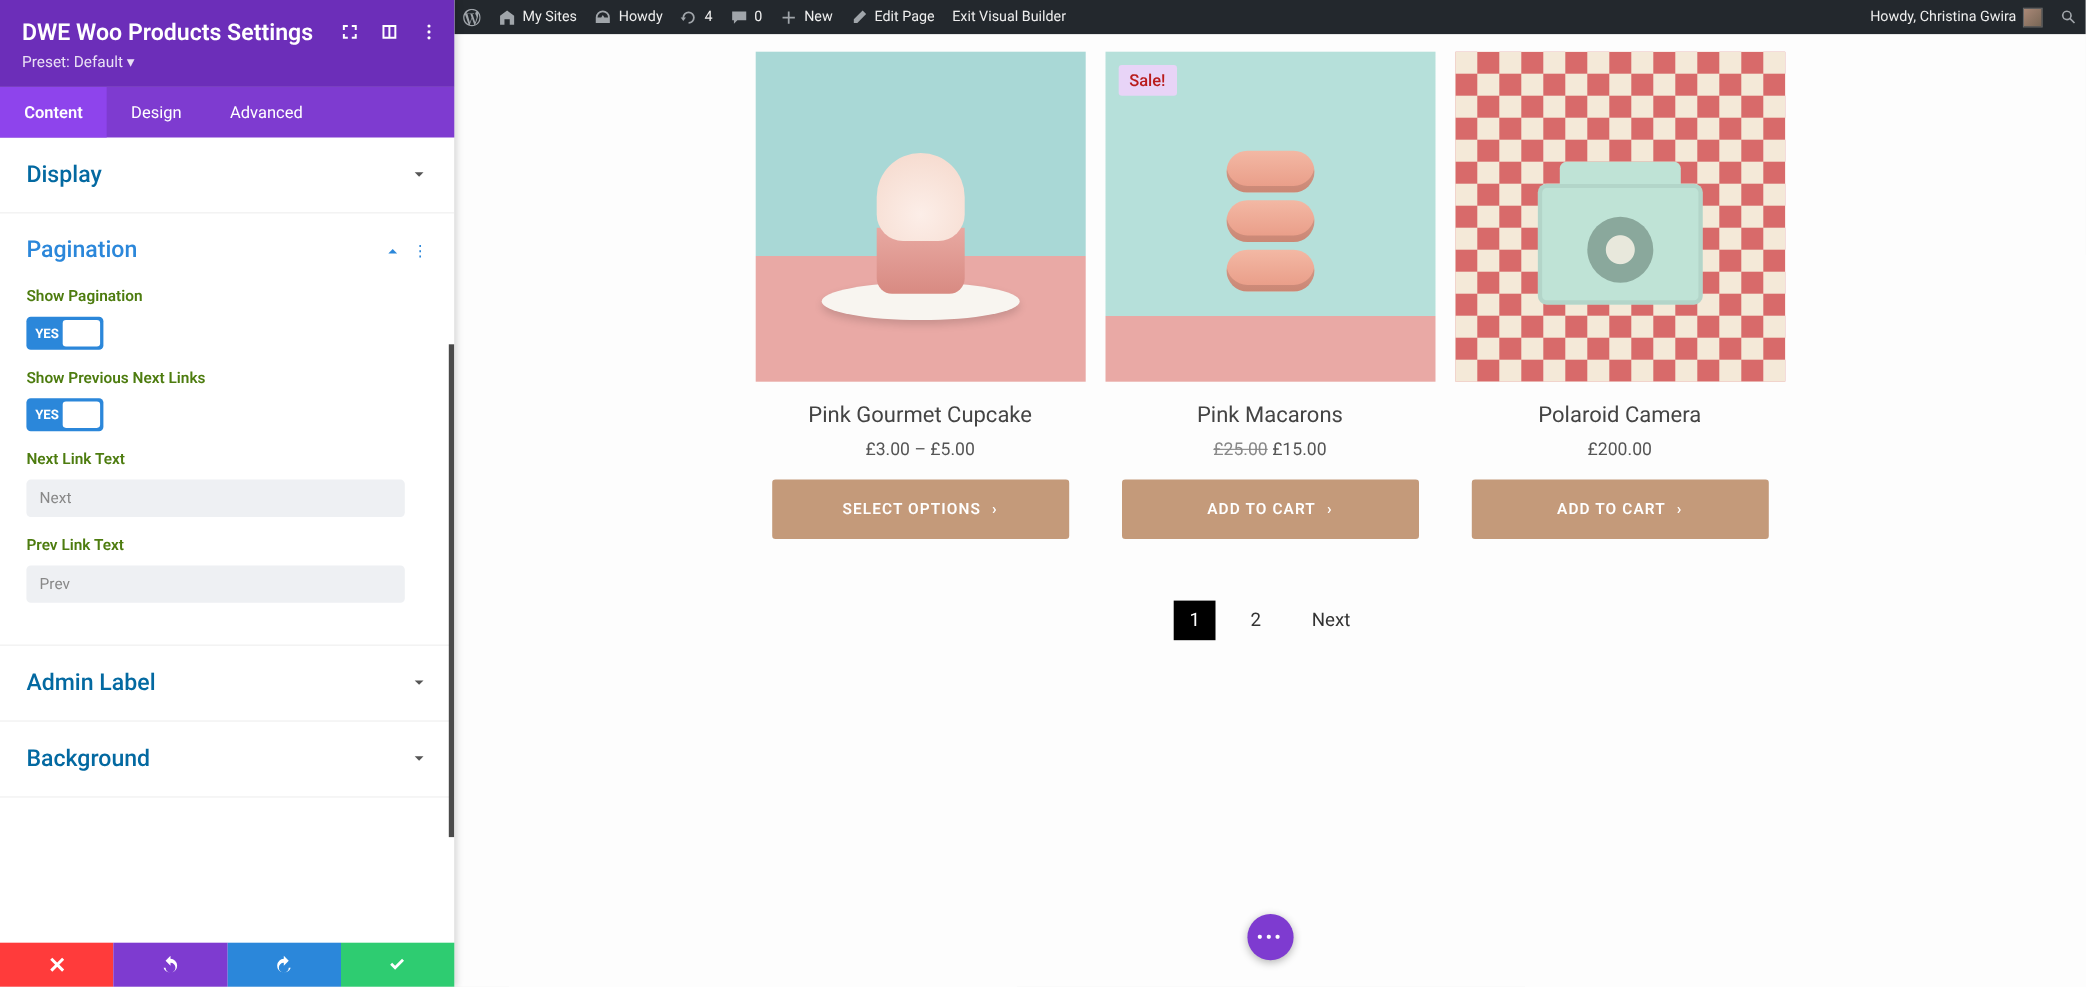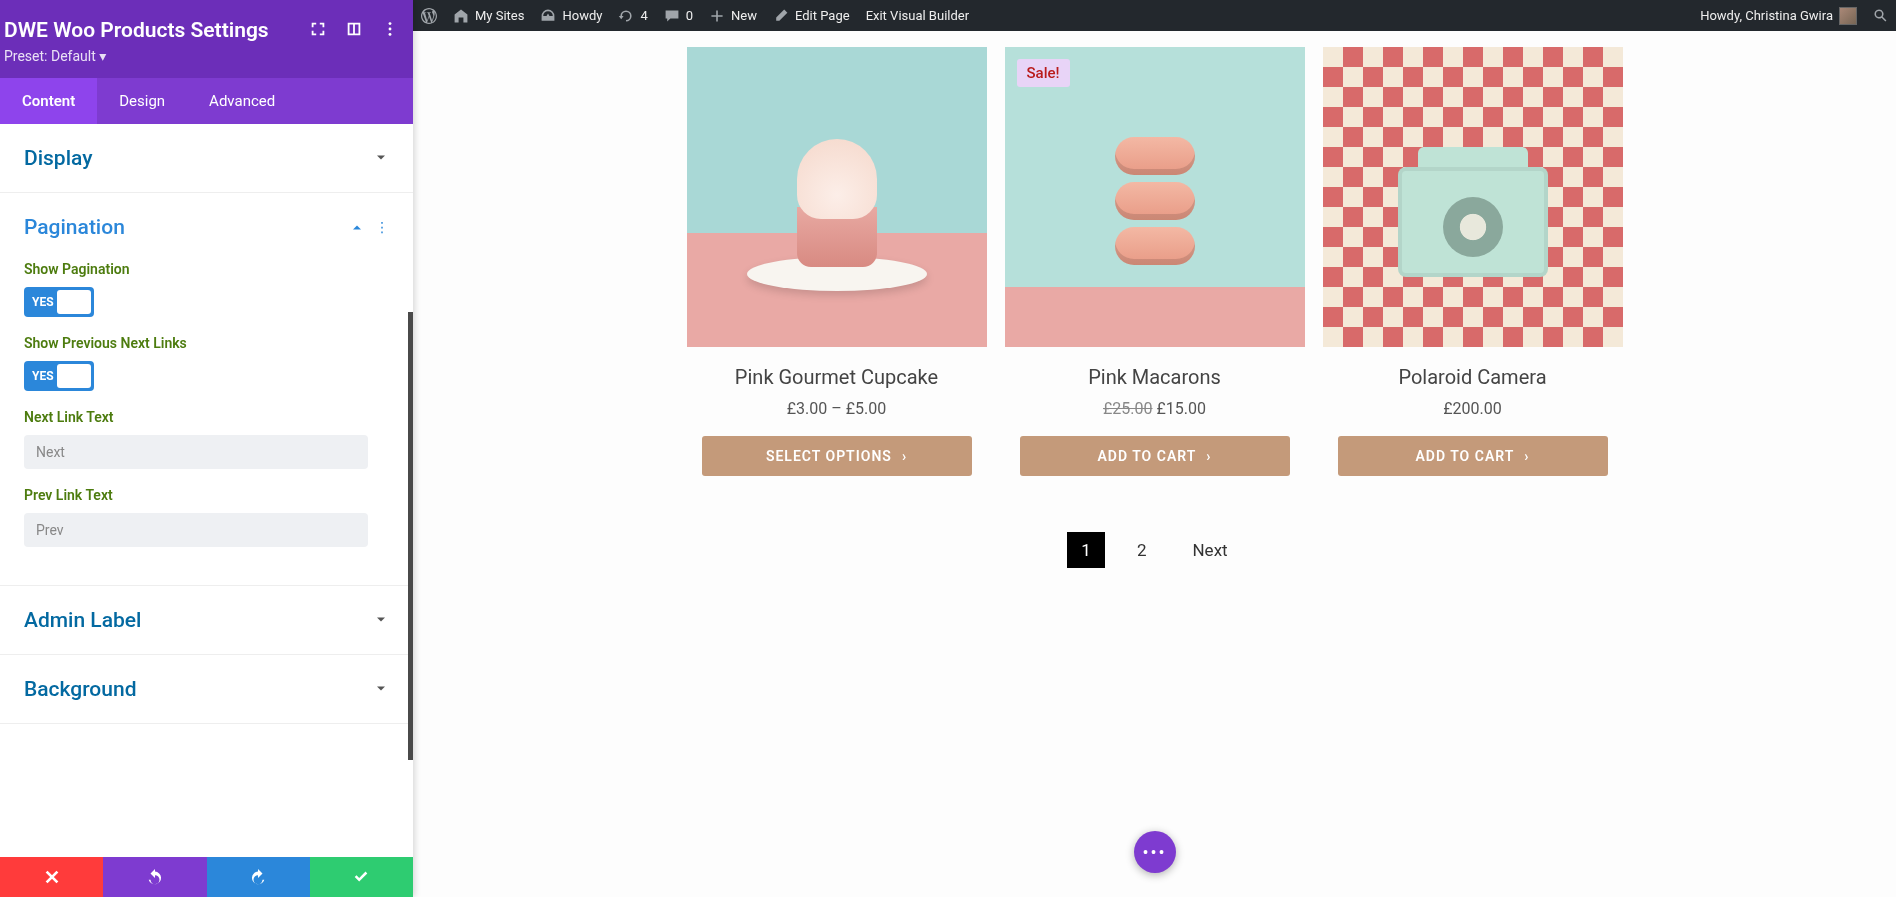--- a/index.html
+++ b/index.html
@@ -9,21 +9,21 @@
 .wp-admin-bar { position: absolute; top: 0; left: 413px; right: 0; height: 31px; background: #23282d; color: #eee; display: flex; align-items: center; font-size: 13px; z-index: 10; }
 .wp-admin-bar .ab-item { display: flex; align-items: center; padding: 0 8px; height: 31px; cursor: pointer; color: #eee; gap: 6px; }
 .wp-admin-bar .ab-right { margin-left: auto; display: flex; align-items: center; }
 .wp-admin-bar .avatar { width: 18px; height: 18px; background: linear-gradient(135deg,#a87,#765); border: 1px solid #666; }
 .wp-admin-bar .wicon { width: 16px; height: 16px; display: inline-flex; align-items: center; justify-content: center; }
 .wp-admin-bar svg { fill: #a0a5aa; }
 .search-btn { width: 31px; justify-content: center; }
 
 
 .panel { position: absolute; top: 0; left: 0; width: 413px; height: 100%; background: #fff; display: flex; flex-direction: column; z-index: 20; box-shadow: 2px 0 6px rgba(0,0,0,0.15); }
-.panel-header { background: #6c2eb9; color: #fff; padding: 18px 4px 14px; position: relative; }
+.panel-header { background: #6c2eb9; color: #fff; padding: 18px 20px 14px; position: relative; }
 .panel-title { font-size: 21px; font-weight: 600; margin-bottom: 6px; }
 .panel-preset { font-size: 14px; color: rgba(255,255,255,0.85); }
 .panel-header-icons { position: absolute; top: 20px; right: 14px; display: flex; gap: 18px; align-items: center; }
 .panel-header-icons .hicon { width: 18px; height: 18px; cursor: pointer; display:flex; align-items:center; justify-content:center; }
 .panel-header-icons svg { fill: #fff; }
 
 .panel-tabs { display: flex; background: #7e3bd0; }
 .panel-tab { flex: 0 0 auto; padding: 14px 22px; color: #fff; font-size: 15px; cursor: pointer; }
 .panel-tab.active { background: #8e44ec; font-weight: 600; }
 
@@ -61,21 +61,21 @@
 
 
 .preview { position: absolute; top: 31px; left: 413px; right: 0; bottom: 0; background: #fdfdfd; overflow: auto; }
 .products { display: flex; gap: 18px; justify-content: center; padding: 16px 40px 30px; }
 .product { width: 300px; text-align: center; position: relative; }
 .product-img { width: 300px; height: 300px; background: #aee; position: relative; overflow: hidden; }
 .sale-badge { position: absolute; top: 12px; left: 12px; background: #e8d4f7; color: #b91c1c; font-size: 15px; padding: 5px 10px; border-radius: 3px; font-weight: 500; }
 .product-title { font-size: 20px; color: #444; margin-top: 18px; font-weight: 400; }
 .product-price { font-size: 16px; color: #555; margin-top: 10px; }
 .product-price .strike { text-decoration: line-through; color: #888; }
-.product-btn { display: inline-flex; align-items: center; justify-content: center; gap: 10px; margin-top: 18px; width: 270px; height: 40px; background: #c49a7a; color: #fff; font-size: 14px; font-weight: 600; letter-spacing: 1px; border-radius: 3px; cursor: pointer; }
+.product-btn { display: inline-flex; align-items: center; justify-content: center; gap: 10px; margin-top: 18px; width: 270px; height: 54px; background: #c49a7a; color: #fff; font-size: 14px; font-weight: 600; letter-spacing: 1px; border-radius: 3px; cursor: pointer; }
 .product-btn .chev { font-size: 14px; }
 
 .pagination { display: flex; justify-content: center; align-items: center; gap: 18px; padding: 26px 0 40px; font-size: 17px; }
 .page-item { padding: 8px 14px; cursor: pointer; color: #333; }
 .page-item.current { background: #000; color: #fff; }
 
 .fab { position: absolute; bottom: 24px; left: 50%; transform: translateX(-50%); width: 42px; height: 42px; border-radius: 50%; background: #7e3bd0; display: flex; align-items: center; justify-content: center; cursor: pointer; box-shadow: 0 2px 8px rgba(0,0,0,0.3); color: #fff; font-size: 18px; letter-spacing: 2px; }
 
 
 .img-cupcake { background: linear-gradient(to bottom, #a9d8d6 0%, #a9d8d6 62%, #e9a9a5 62%, #e9a9a5 100%); }

